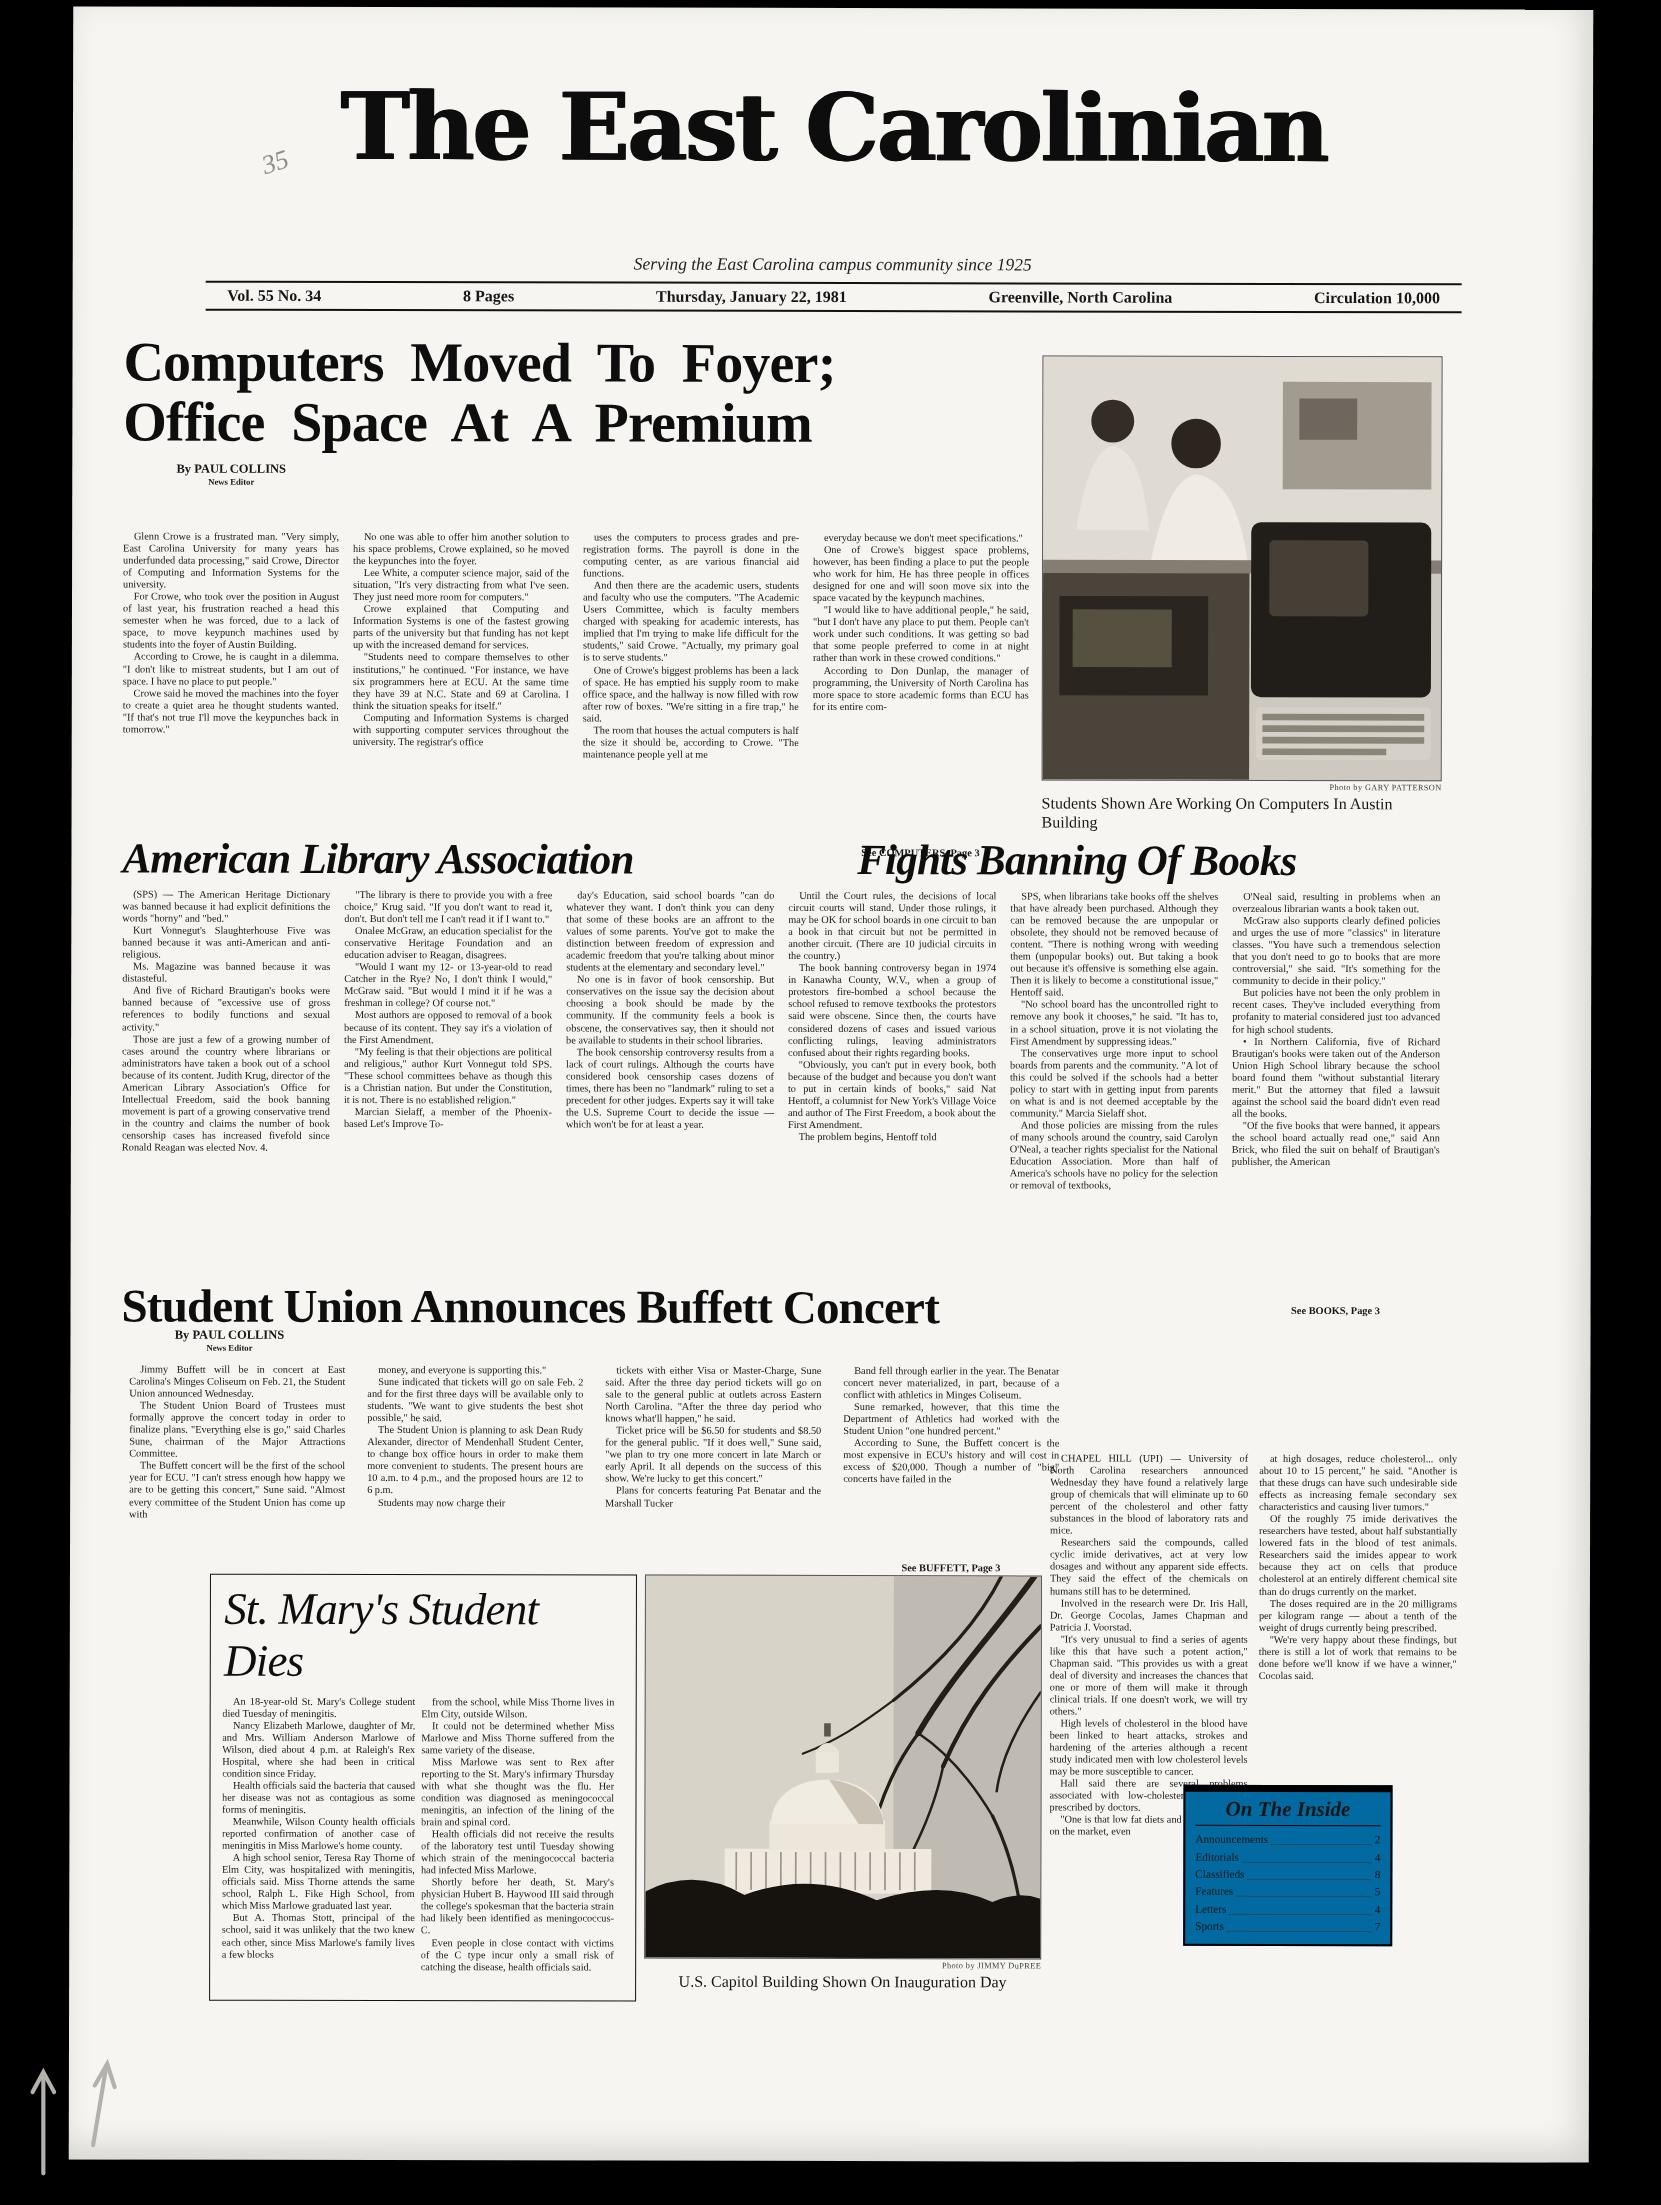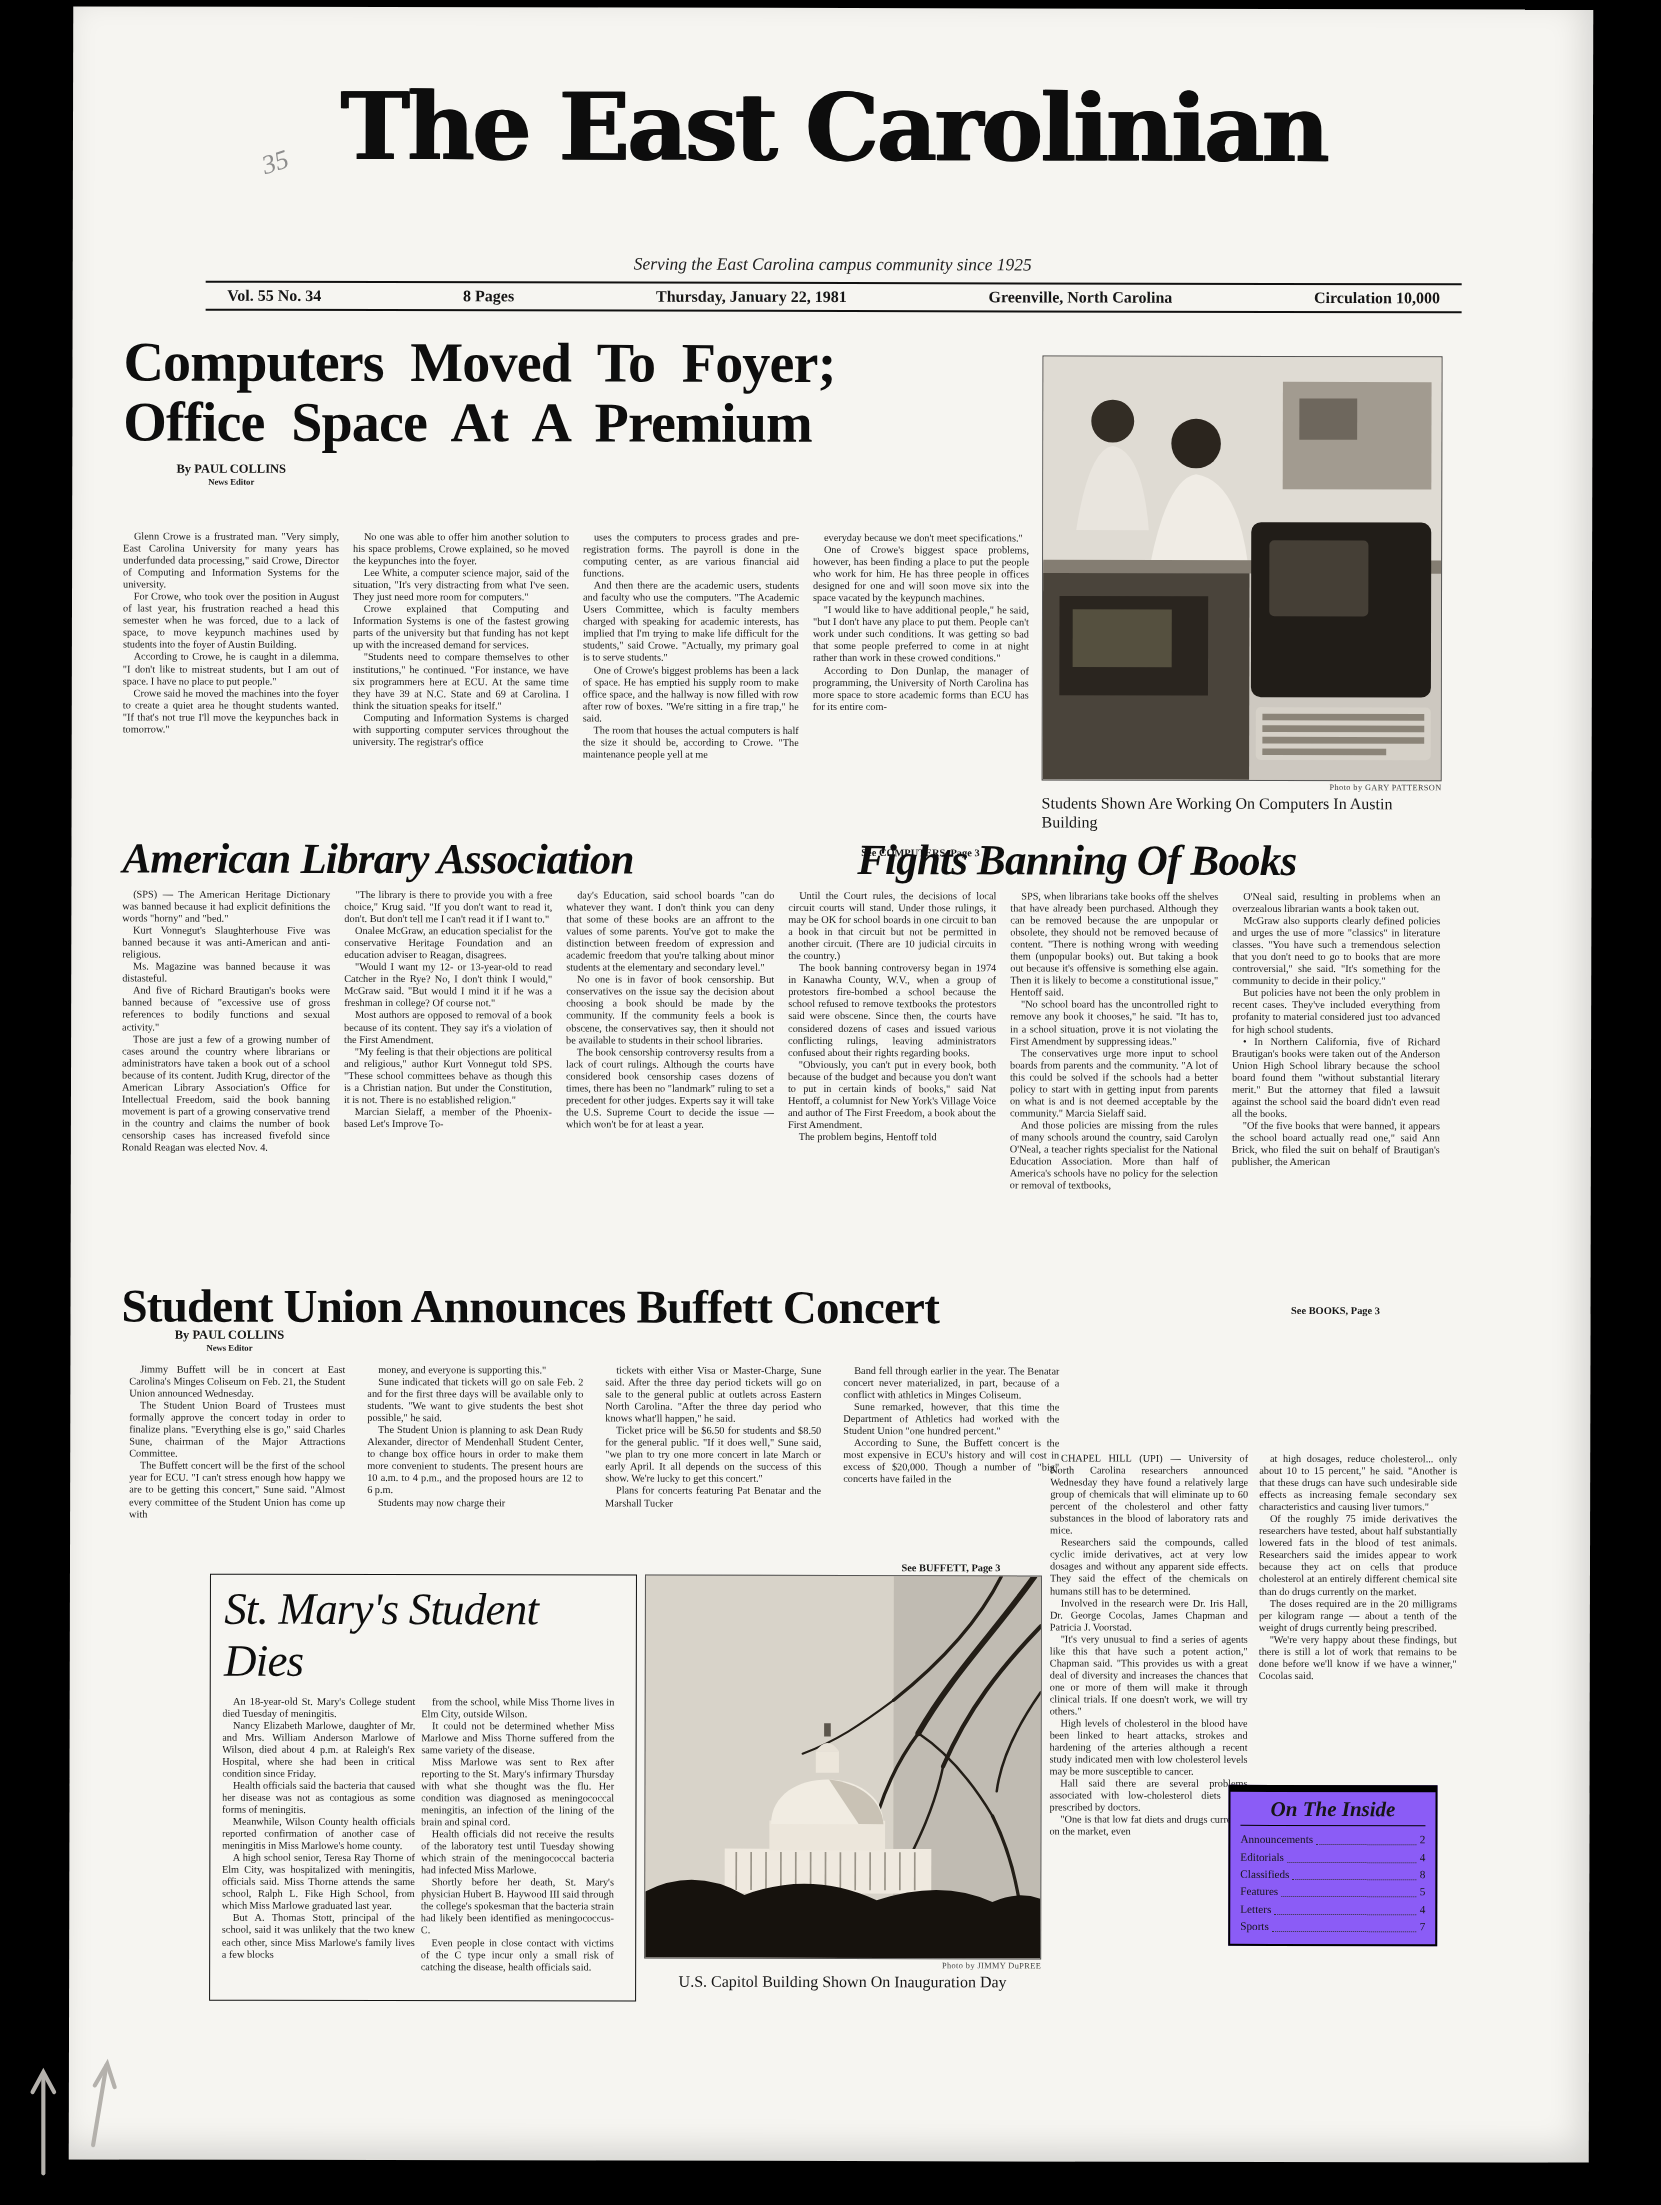--- a/index.html
+++ b/index.html
@@ -73,22 +73,22 @@
 
   
   #stmarys-box { left:140px; top:1567px; width:427px; height:427px;
     border:1.7px solid #111; padding:6.6px 11.6px; }
   #stmarys-headline { font-style:italic; font-weight:normal; font-size:45px;
     letter-spacing:-0.8px; margin:1.7px 0 8.3px 1.7px; }
   #stmarys-cols { display:flex; gap:6px; height:356px; overflow:hidden; }
   #stmarys-cols .ncol { width:193px; height:356px; }
 
   
-  #inside-box { left:1159px; top:1776px; width:209px; border:2.5px solid #000;
-    border-top-width:7.5px; background:#8b5cf6; padding:5px 10px 8.3px; }
+  #inside-box { left:1114px; top:1776px; width:209px; border:2.5px solid #000;
+    border-top-width:7.5px; background:#0369a1; padding:5px 10px 8.3px; }
   .inside-title { font-weight:bold; font-style:italic; font-size:21px; text-align:center;
     border-bottom:1.7px solid #000; padding-bottom:3.3px; margin-bottom:5px; }
   .inside-row { display:flex; align-items:flex-end; font-size:11.2px; line-height:1.55; }
   .inside-row .leader { flex:1 1 auto; border-bottom:1.7px dotted #333; margin:0 3.3px 3.3px; }
 
   
   #pencil-arrows { left:25px; top:2039px; }
 </style>
 </head>
 <body>
@@ -215,21 +215,21 @@
           <p>Until the Court rules, the decisions of local circuit courts will stand. Under those rulings, it may be OK for school boards in one circuit to ban a book in that circuit but not be permitted in another circuit. (There are 10 judicial circuits in the country.)</p>
           <p>The book banning controversy began in 1974 in Kanawha County, W.V., when a group of protestors fire-bombed a school because the school refused to remove textbooks the protestors said were obscene. Since then, the courts have considered dozens of cases and issued various conflicting rulings, leaving administrators confused about their rights regarding books.</p>
           <p>"Obviously, you can't put in every book, both because of the budget and because you don't want to put in certain kinds of books," said Nat Hentoff, a columnist for New York's Village Voice and author of The First Freedom, a book about the First Amendment.</p>
           <p>The problem begins, Hentoff told</p>
         </div>
     </div>
     <div class="ncol">
       <div class="coltext">
           <p>SPS, when librarians take books off the shelves that have already been purchased. Although they can be removed because the are unpopular or obsolete, they should not be removed because of content. "There is nothing wrong with weeding them (unpopular books) out. But taking a book out because it's offensive is something else again. Then it is likely to become a constitutional issue," Hentoff said.</p>
           <p>"No school board has the uncontrolled right to remove any book it chooses," he said. "It has to, in a school situation, prove it is not violating the First Amendment by suppressing ideas."</p>
-          <p>The conservatives urge more input to school boards from parents and the community. "A lot of this could be solved if the schools had a better policy to start with in getting input from parents on what is and is not deemed acceptable by the community." Marcia Sielaff said.</p>
+          <p>The conservatives urge more input to school boards from parents and the community. "A lot of this could be solved if the schools had a better policy to start with in getting input from parents on what is and is not deemed acceptable by the community." Marcia Sielaff shot.</p>
           <p>And those policies are missing from the rules of many schools around the country, said Carolyn O'Neal, a teacher rights specialist for the National Education Association. More than half of America's schools have no policy for the selection or removal of textbooks,</p>
         </div>
     </div>
     <div class="ncol">
       <div class="coltext">
           <p>O'Neal said, resulting in problems when an overzealous librarian wants a book taken out.</p>
           <p>McGraw also supports clearly defined policies and urges the use of more "classics" in literature classes. "You have such a tremendous selection that you don't need to go to books that are more controversial," she said. "It's something for the community to decide in their policy."</p>
           <p>But policies have not been the only problem in recent cases. They've included everything from profanity to material considered just too advanced for high school students.</p>
           <p>• In Northern California, five of Richard Brautigan's books were taken out of the Anderson Union High School library because the school board found them "without substantial literary merit." But the attorney that filed a lawsuit against the school said the board didn't even read all the books.</p>
           <p>"Of the five books that were banned, it appears the school board actually read one," said Ann Brick, who filed the suit on behalf of Brautigan's publisher, the American</p>

